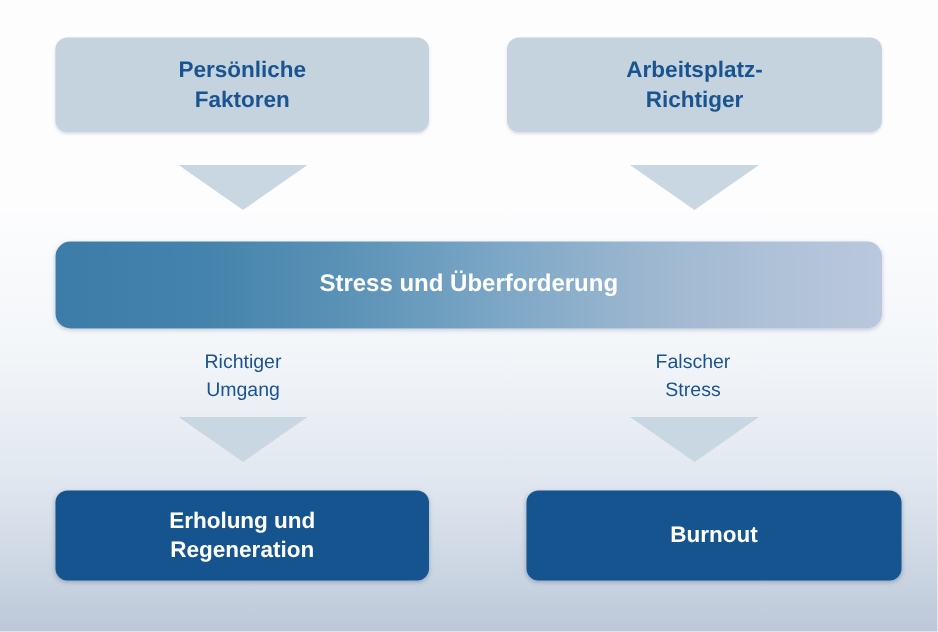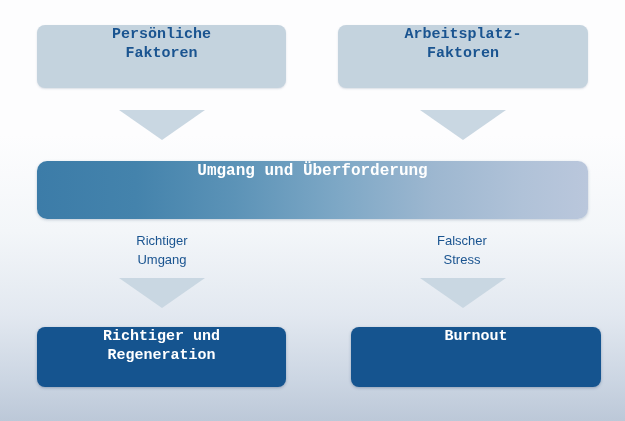--- a/index.html
+++ b/index.html
@@ -26,25 +26,25 @@
         #ccd6e3 90%,
         #bcc8d8 100%);
     overflow: hidden;
   }
 
   
   .node {
     position: absolute;
     box-sizing: border-box;
     display: flex;
+    align-items: center;
     justify-content: center;
     text-align: center;
     border-radius: 8px;
     line-height: 1.28;
-    font-family: Liberation Mono, monospace;
   }
 
   .node-label {
     display: block;
     white-space: pre-line;
   }
 
   
   .factor-box {
     background: #c4d3de;
@@ -169,43 +169,43 @@
 
 <div id="diagram">
 
   <div class="node factor-box" id="node-personal">
     <span class="node-label">Persönliche
 Faktoren</span>
   </div>
 
   <div class="node factor-box" id="node-workplace">
     <span class="node-label">Arbeitsplatz-
-Faktoren</span>
+Richtiger</span>
   </div>
 
   <div class="arrow" id="arrow-personal-to-stress"></div>
 
   <div class="arrow" id="arrow-workplace-to-stress"></div>
 
   <div class="node" id="node-stress">
-    <span class="node-label">Umgang und Überforderung</span>
+    <span class="node-label">Stress und Überforderung</span>
   </div>
 
   <div class="edge-label" id="label-right-handling">Richtiger
 Umgang</div>
 
   <div class="edge-label" id="label-wrong-handling">Falscher
 Stress</div>
 
   <div class="arrow" id="arrow-stress-to-recovery"></div>
 
   <div class="arrow" id="arrow-stress-to-burnout"></div>
 
   <div class="node outcome-box" id="node-recovery">
-    <span class="node-label">Richtiger und
+    <span class="node-label">Erholung und
 Regeneration</span>
   </div>
 
   <div class="node outcome-box" id="node-burnout">
     <span class="node-label">Burnout</span>
   </div>
 
 </div>
 
 </body></html>

